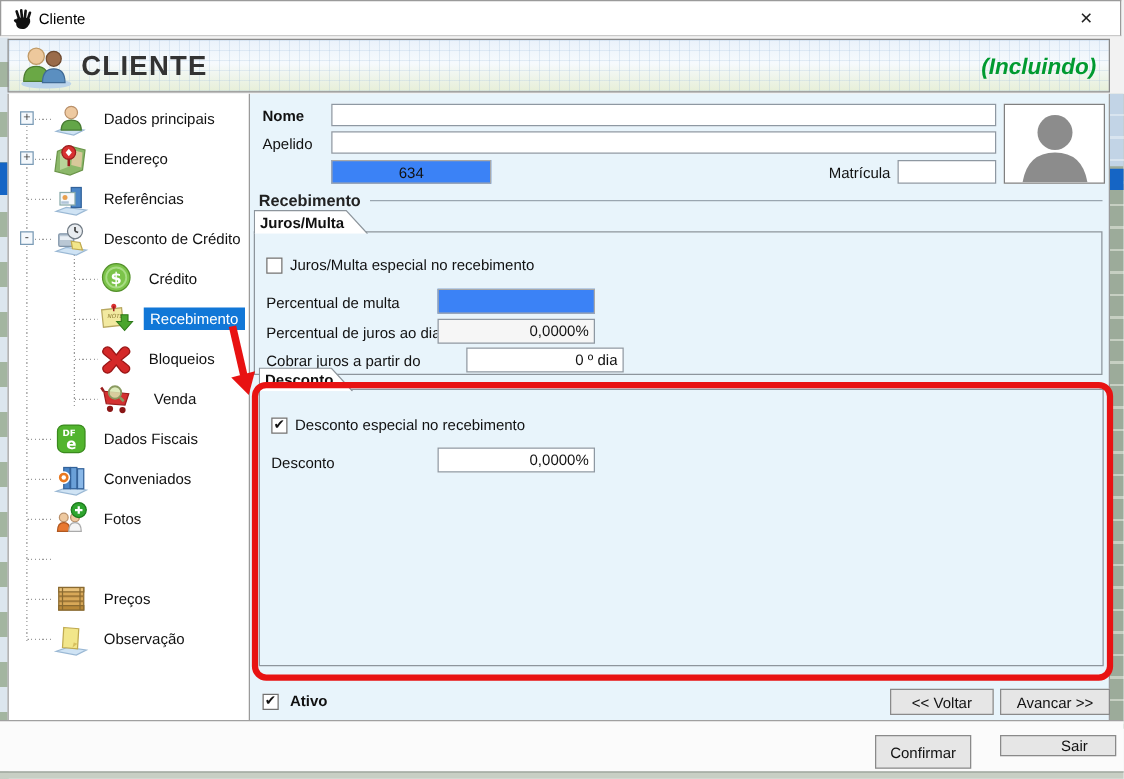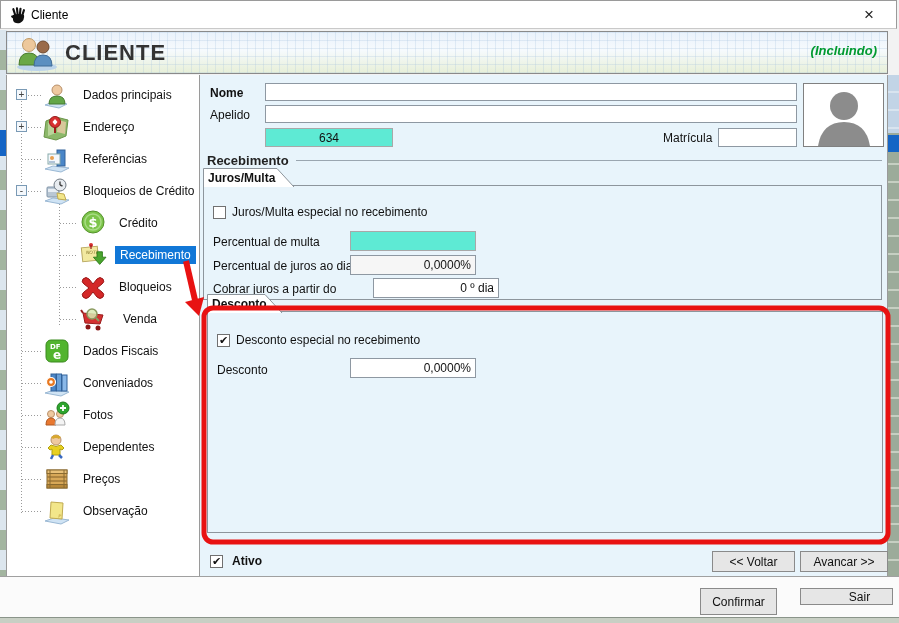--- a/index.html
+++ b/index.html
@@ -32,21 +32,21 @@
   
   .banner{left:6px;top:31px;width:882px;height:43px;box-sizing:border-box;
     border:1px solid #8a8a8a;
     background:
       repeating-linear-gradient(90deg,rgba(160,190,220,.25) 0 1px,transparent 1px 8px),
       repeating-linear-gradient(180deg,rgba(160,190,220,.25) 0 1px,transparent 1px 8px),
       linear-gradient(180deg,#eaf2fb 0%,#f6fafd 45%,#e7efd8 100%);}
   .banner .people{position:absolute;left:8px;top:3px;}
   .banner .big-title{position:absolute;left:58px;top:8px;font-size:22px;font-weight:bold;
     color:#333;letter-spacing:1px;}
-  .banner .mode{position:absolute;right:10px;top:11px;font-size:13px;font-weight:bold;
+  .banner .mode{position:absolute;right:10px;top:11px;font-size:18px;font-weight:bold;
     font-style:italic;color:#009a30;}
 
   
   .tree-panel{left:6px;top:75px;width:194px;height:501px;background:#fff;
     border-left:1px solid #9a9a9a;border-right:1px solid #9a9a9a;box-sizing:border-box;}
   .tree-row{position:absolute;left:0;width:194px;height:32px;}
   .tree-label{position:absolute;top:9px;font-size:12px;color:#111;white-space:nowrap;}
   .tree-label.selected{background:#1177d7;color:#fff;padding:2px 5px;top:7px;}
   .expander{position:absolute;left:9px;top:10px;width:11px;height:11px;box-sizing:border-box;
     border:1px solid #7a9ab5;background:#f4f8fc;font-size:10px;line-height:9px;
@@ -57,21 +57,21 @@
   .dot-h{position:absolute;height:1px;
     background-image:repeating-linear-gradient(90deg,#9a9a9a 0 1px,transparent 1px 3px);}
 
   
   .main-panel{left:200px;top:75px;width:688px;height:501px;background:#e8f4fb;
     border-right:1px solid #9a9a9a;box-sizing:border-box;}
   .lbl{position:absolute;font-size:12px;color:#111;white-space:nowrap;}
   .lbl.b{font-weight:bold;}
   .tbox{position:absolute;box-sizing:border-box;border:1px solid #8e98a2;background:#fff;
     font-family:inherit;font-size:12px;color:#111;padding:0 4px;outline:none;}
-  .tbox.gray{background:#5eead4;border-color:#a8a8a8;}
+  .tbox.gray{background:#3b82f6;border-color:#a8a8a8;}
   .tbox.center{text-align:center;}
   .tbox.right{text-align:right;}
   .avatar-box{position:absolute;left:603px;top:8px;width:81px;height:64px;background:#fff;
     border:1px solid #808080;box-sizing:border-box;overflow:hidden;}
 
   .section-title{position:absolute;left:7px;top:78px;font-size:13px;font-weight:bold;color:#222;}
   .section-line{position:absolute;top:85px;height:1px;background:#9aa6b0;}
 
   .groupbox{position:absolute;box-sizing:border-box;border:1px solid #8d959c;}
   .tab{position:absolute;height:19px;}
@@ -197,21 +197,21 @@
     <span class="tree-ico" style="left:36px;">
       <svg width="28" height="28" viewBox="0 0 28 28">
         <path d="M2 24 l8 -3 l16 2 l-8 4 z" fill="#cfe3f4" stroke="#9ab8d4"></path>
         <rect x="4" y="10" width="12" height="10" rx="1" fill="#b9c7d4" stroke="#8094a8"></rect>
         <rect x="5" y="12" width="10" height="3" fill="#e8eef4"></rect>
         <circle cx="17" cy="8" r="6" fill="#e8ecf0" stroke="#707a84"></circle>
         <path d="M17 8 L17 4.5 M17 8 L19.5 9" stroke="#444" stroke-width="1.4"></path>
         <path d="M14 16 l7 1 l2 6 l-8 -1 z" fill="#f2e68a" stroke="#c0aa50"></path>
       </svg>
     </span>
-    <span class="tree-label" style="left:76px;">Bloqueios de Crédito</span>
+    <span class="tree-label" style="left:76px;">Desconto de Crédito</span>
   </div>
 
   <div class="tree-row" style="top:132px;">
     <span class="tree-ico" style="left:72px;">
       <svg width="28" height="28" viewBox="0 0 28 28">
         <circle cx="14" cy="13" r="11" fill="#7cc44a" stroke="#55922c"></circle>
         <circle cx="14" cy="13" r="8" fill="none" stroke="#a8dc84" stroke-width="1.5"></circle>
         <text x="14" y="18" text-anchor="middle" font-size="13" font-weight="bold" fill="#fff" font-family="DejaVu Sans, sans-serif">$</text>
       </svg>
     </span>
@@ -286,31 +286,20 @@
         <path d="M3 24 q0 -7 5 -7 q5 0 5 7 z" fill="#e87830" stroke="#b05820"></path>
         <circle cx="17" cy="13" r="3.5" fill="#eec9a0" stroke="#b9906a"></circle>
         <path d="M12 24 q0 -7 5 -7 q5 0 5 7 z" fill="#f4f4f4" stroke="#aaa"></path>
         <circle cx="20" cy="7" r="6" fill="#2ea52e" stroke="#1c7a1c"></circle>
         <path d="M20 4 l0 6 M17 7 l6 0" stroke="#fff" stroke-width="1.8"></path>
       </svg>
     </span>
     <span class="tree-label" style="left:76px;">Fotos</span>
   </div>
 
-  <div class="tree-row" style="top:356px;">
-    <span class="tree-ico" style="left:36px;">
-      <svg width="28" height="28" viewBox="0 0 28 28">
-        <circle cx="13" cy="7" r="5" fill="#eec9a0" stroke="#b9906a"></circle>
-        <path d="M8 4 q5 -4 10 0 l-2 2 q-3 -2 -6 0 z" fill="#d8a830"></path>
-        <path d="M8 12 q5 3 10 0 l3 3 l-2 2 l-2 -1 l0 6 l-8 0 l0 -6 l-2 1 l-2 -2 z" fill="#e8d020" stroke="#b0a010"></path>
-        <path d="M10 22 l-2 4 M16 22 l3 3" stroke="#3a6ac0" stroke-width="2.5"></path>
-      </svg>
-    </span>
-    <span class="tree-label" style="left:76px;">Dependentes</span>
-  </div>
 
   <div class="tree-row" style="top:388px;">
     <span class="tree-ico" style="left:36px;">
       <svg width="28" height="28" viewBox="0 0 28 28">
         <rect x="4" y="5" width="20" height="18" fill="#d8a858" stroke="#8a6a30"></rect>
         <rect x="4" y="5" width="20" height="3.5" fill="#e8c078" stroke="#8a6a30"></rect>
         <rect x="4" y="19.5" width="20" height="3.5" fill="#b88838" stroke="#8a6a30"></rect>
         <path d="M4 12 l20 0 M4 16 l20 0" stroke="#a07838" stroke-width="1.5"></path>
         <path d="M7 5 l0 18 M21 5 l0 18" stroke="#8a6a30" stroke-width="1"></path>
       </svg>

